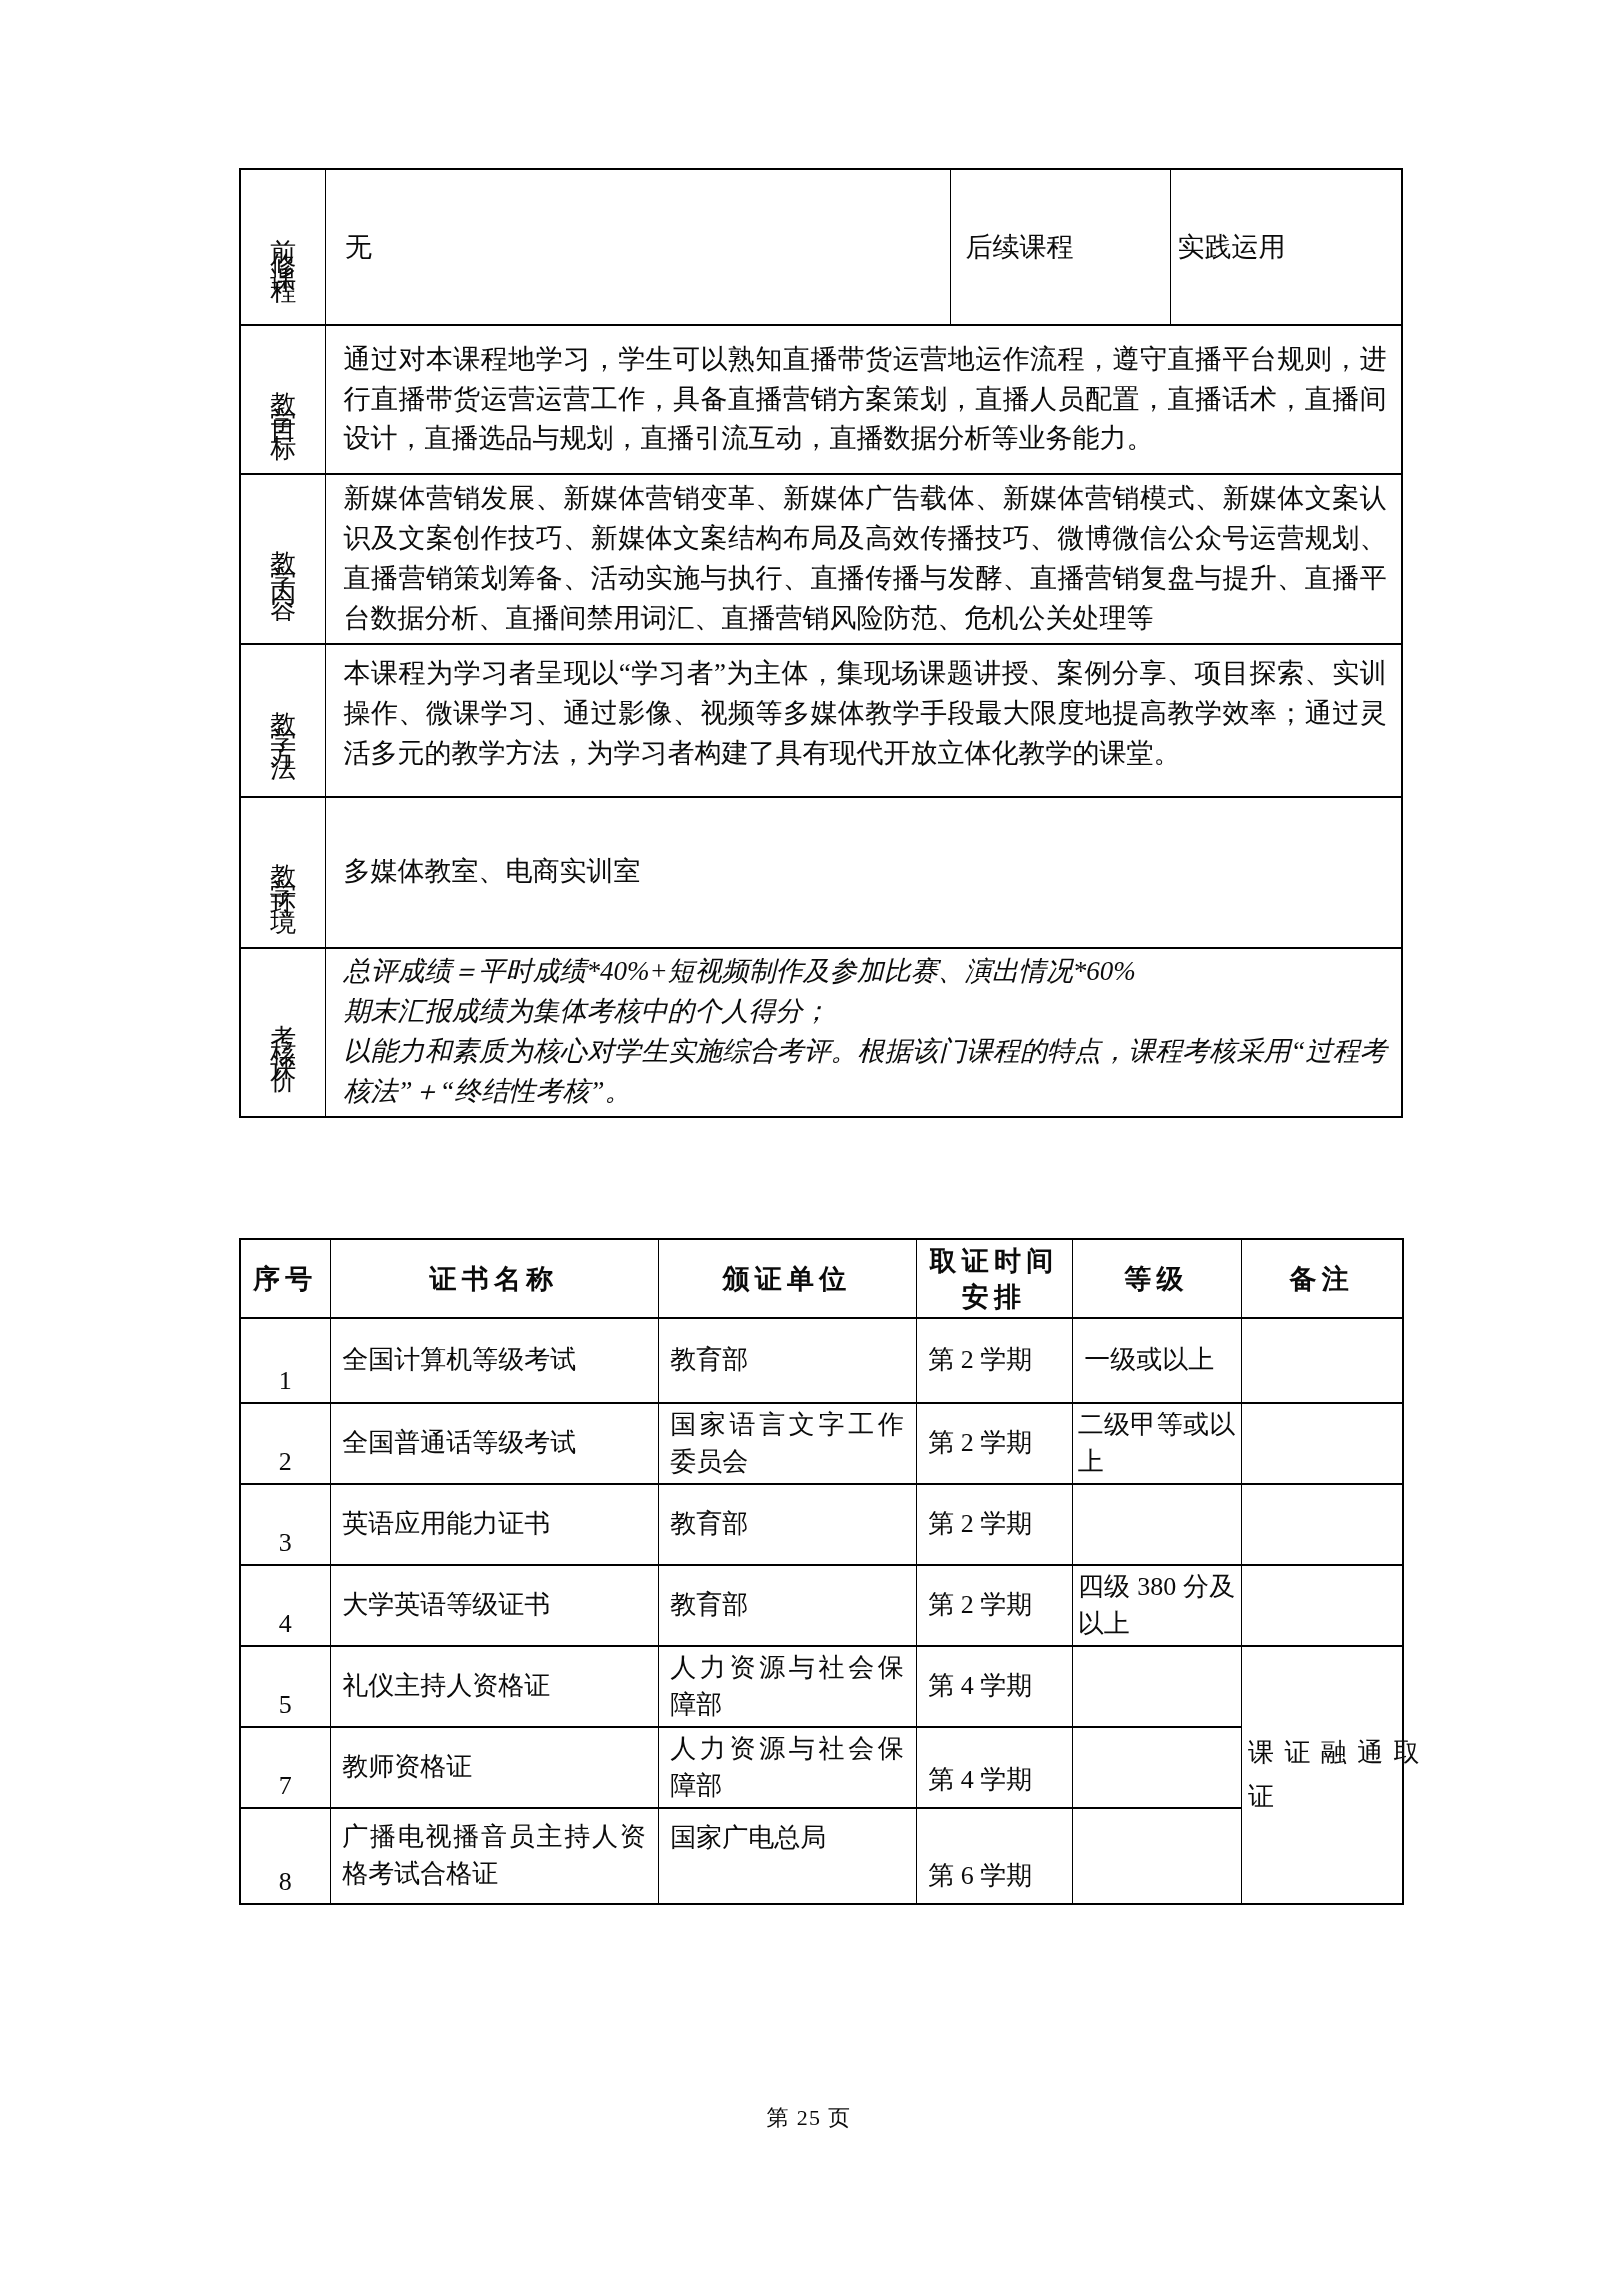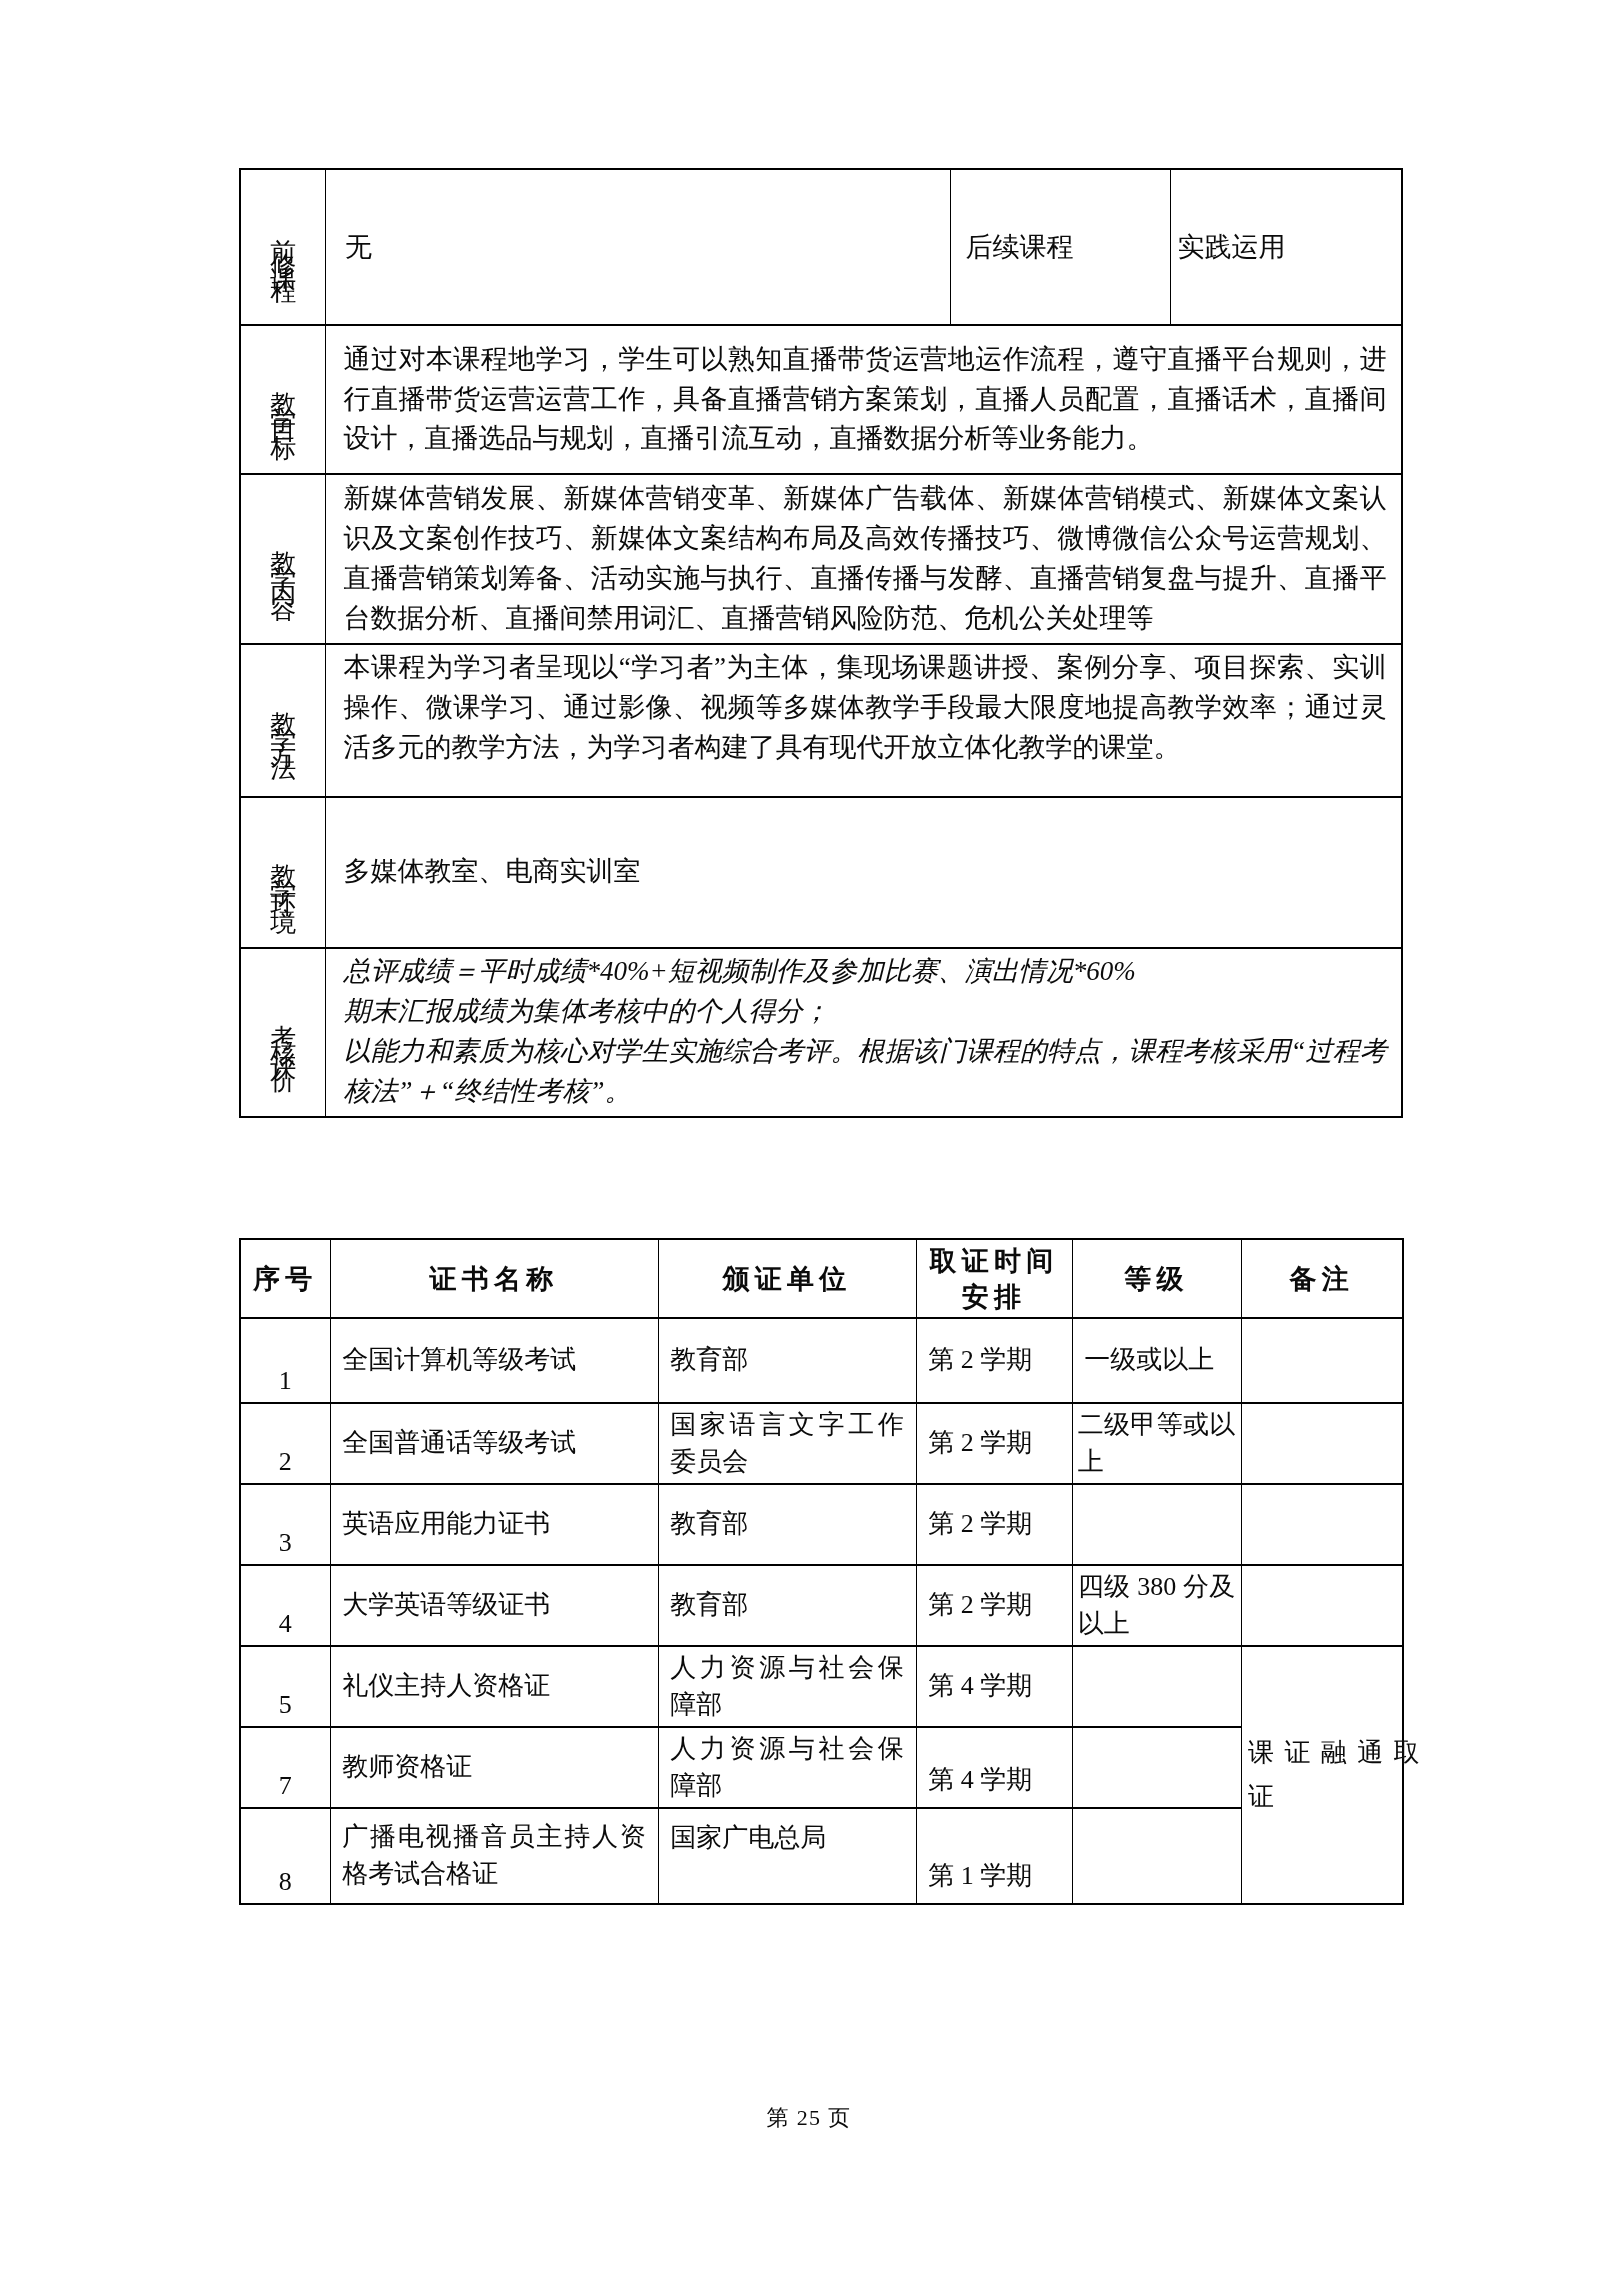--- a/index.html
+++ b/index.html
@@ -102,21 +102,21 @@
       <tr style="height:150px">
         <td class="label-cell">
           <span class="vlabel">教学内容</span>
         </td>
         <td class="val" colspan="3">新媒体营销发展、新媒体营销变革、新媒体广告载体、新媒体营销模式、新媒体文案认识及文案创作技巧、新媒体文案结构布局及高效传播技巧、微博微信公众号运营规划、直播营销策划筹备、活动实施与执行、直播传播与发酵、直播营销复盘与提升、直播平台数据分析、直播间禁用词汇、直播营销风险防范、危机公关处理等</td>
       </tr>
       <tr style="height:153px">
         <td class="label-cell">
           <span class="vlabel">教学方法</span>
         </td>
-        <td class="val" colspan="3" style="vertical-align:top; padding-top:3px">本课程为学习者呈现以“学习者”为主体，集现场课题讲授、案例分享、项目探索、实训操作、微课学习、通过影像、视频等多媒体教学手段最大限度地提高教学效率；通过灵活多元的教学方法，为学习者构建了具有现代开放立体化教学的课堂。</td>
+        <td class="val" colspan="3" style="vertical-align:top; padding-top:9px">本课程为学习者呈现以“学习者”为主体，集现场课题讲授、案例分享、项目探索、实训操作、微课学习、通过影像、视频等多媒体教学手段最大限度地提高教学效率；通过灵活多元的教学方法，为学习者构建了具有现代开放立体化教学的课堂。</td>
       </tr>
       <tr style="height:151px">
         <td class="label-cell">
           <span class="vlabel">教学环境</span>
         </td>
         <td class="val" colspan="3">多媒体教室、电商实训室</td>
       </tr>
       <tr style="height:152px">
         <td class="label-cell">
           <span class="vlabel">考核评价</span>
@@ -200,21 +200,21 @@
         <td class="name-cell">教师资格证</td>
         <td class="issuer-cell">人力资源与社会保障部</td>
         <td class="time-cell vb">第 4 学期</td>
         <td class="level-cell"></td>
       </tr>
 
       <tr style="height:96px">
         <td class="no-cell">8</td>
         <td class="name-cell">广播电视播音员主持人资格考试合格证</td>
         <td class="issuer-cell" style="vertical-align:top; padding-top:10.4px">国家广电总局</td>
-        <td class="time-cell vb">第 1 学期</td>
+        <td class="time-cell vb">第 6 学期</td>
         <td class="level-cell"></td>
       </tr>
     </tbody>
   </table>
 
   <div class="page-footer">第 25 页</div>
 
 </div>
 
 

